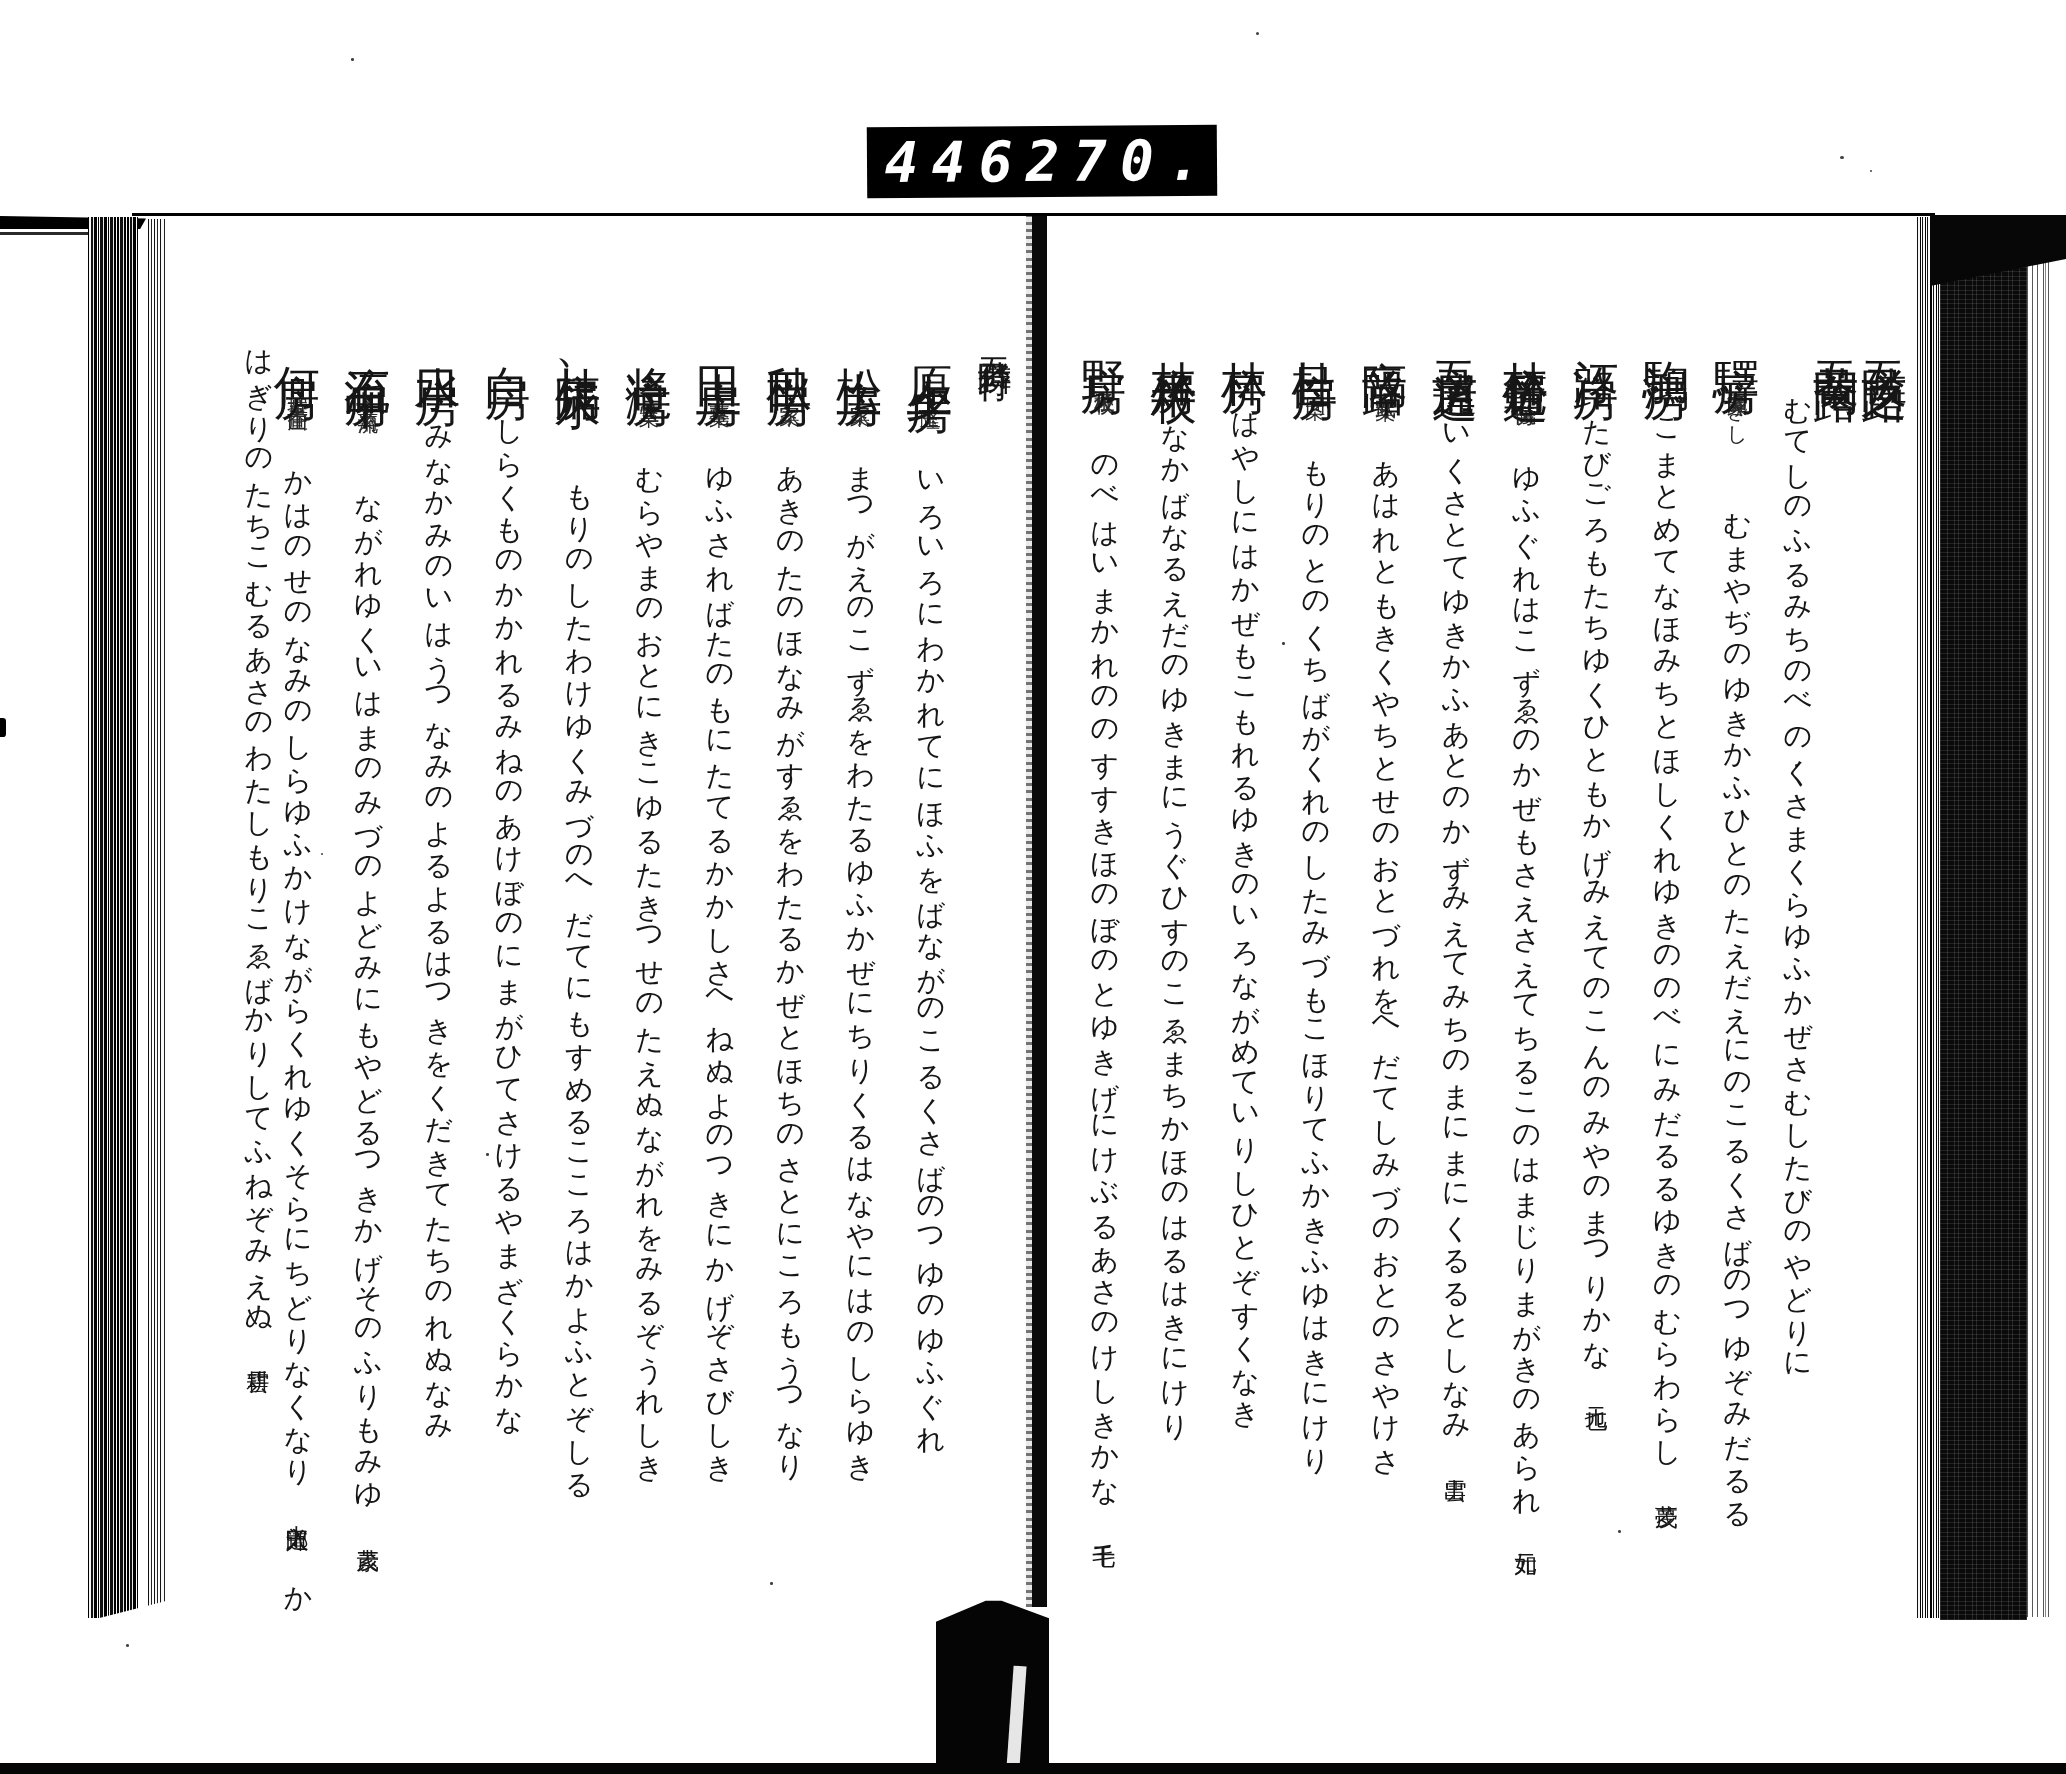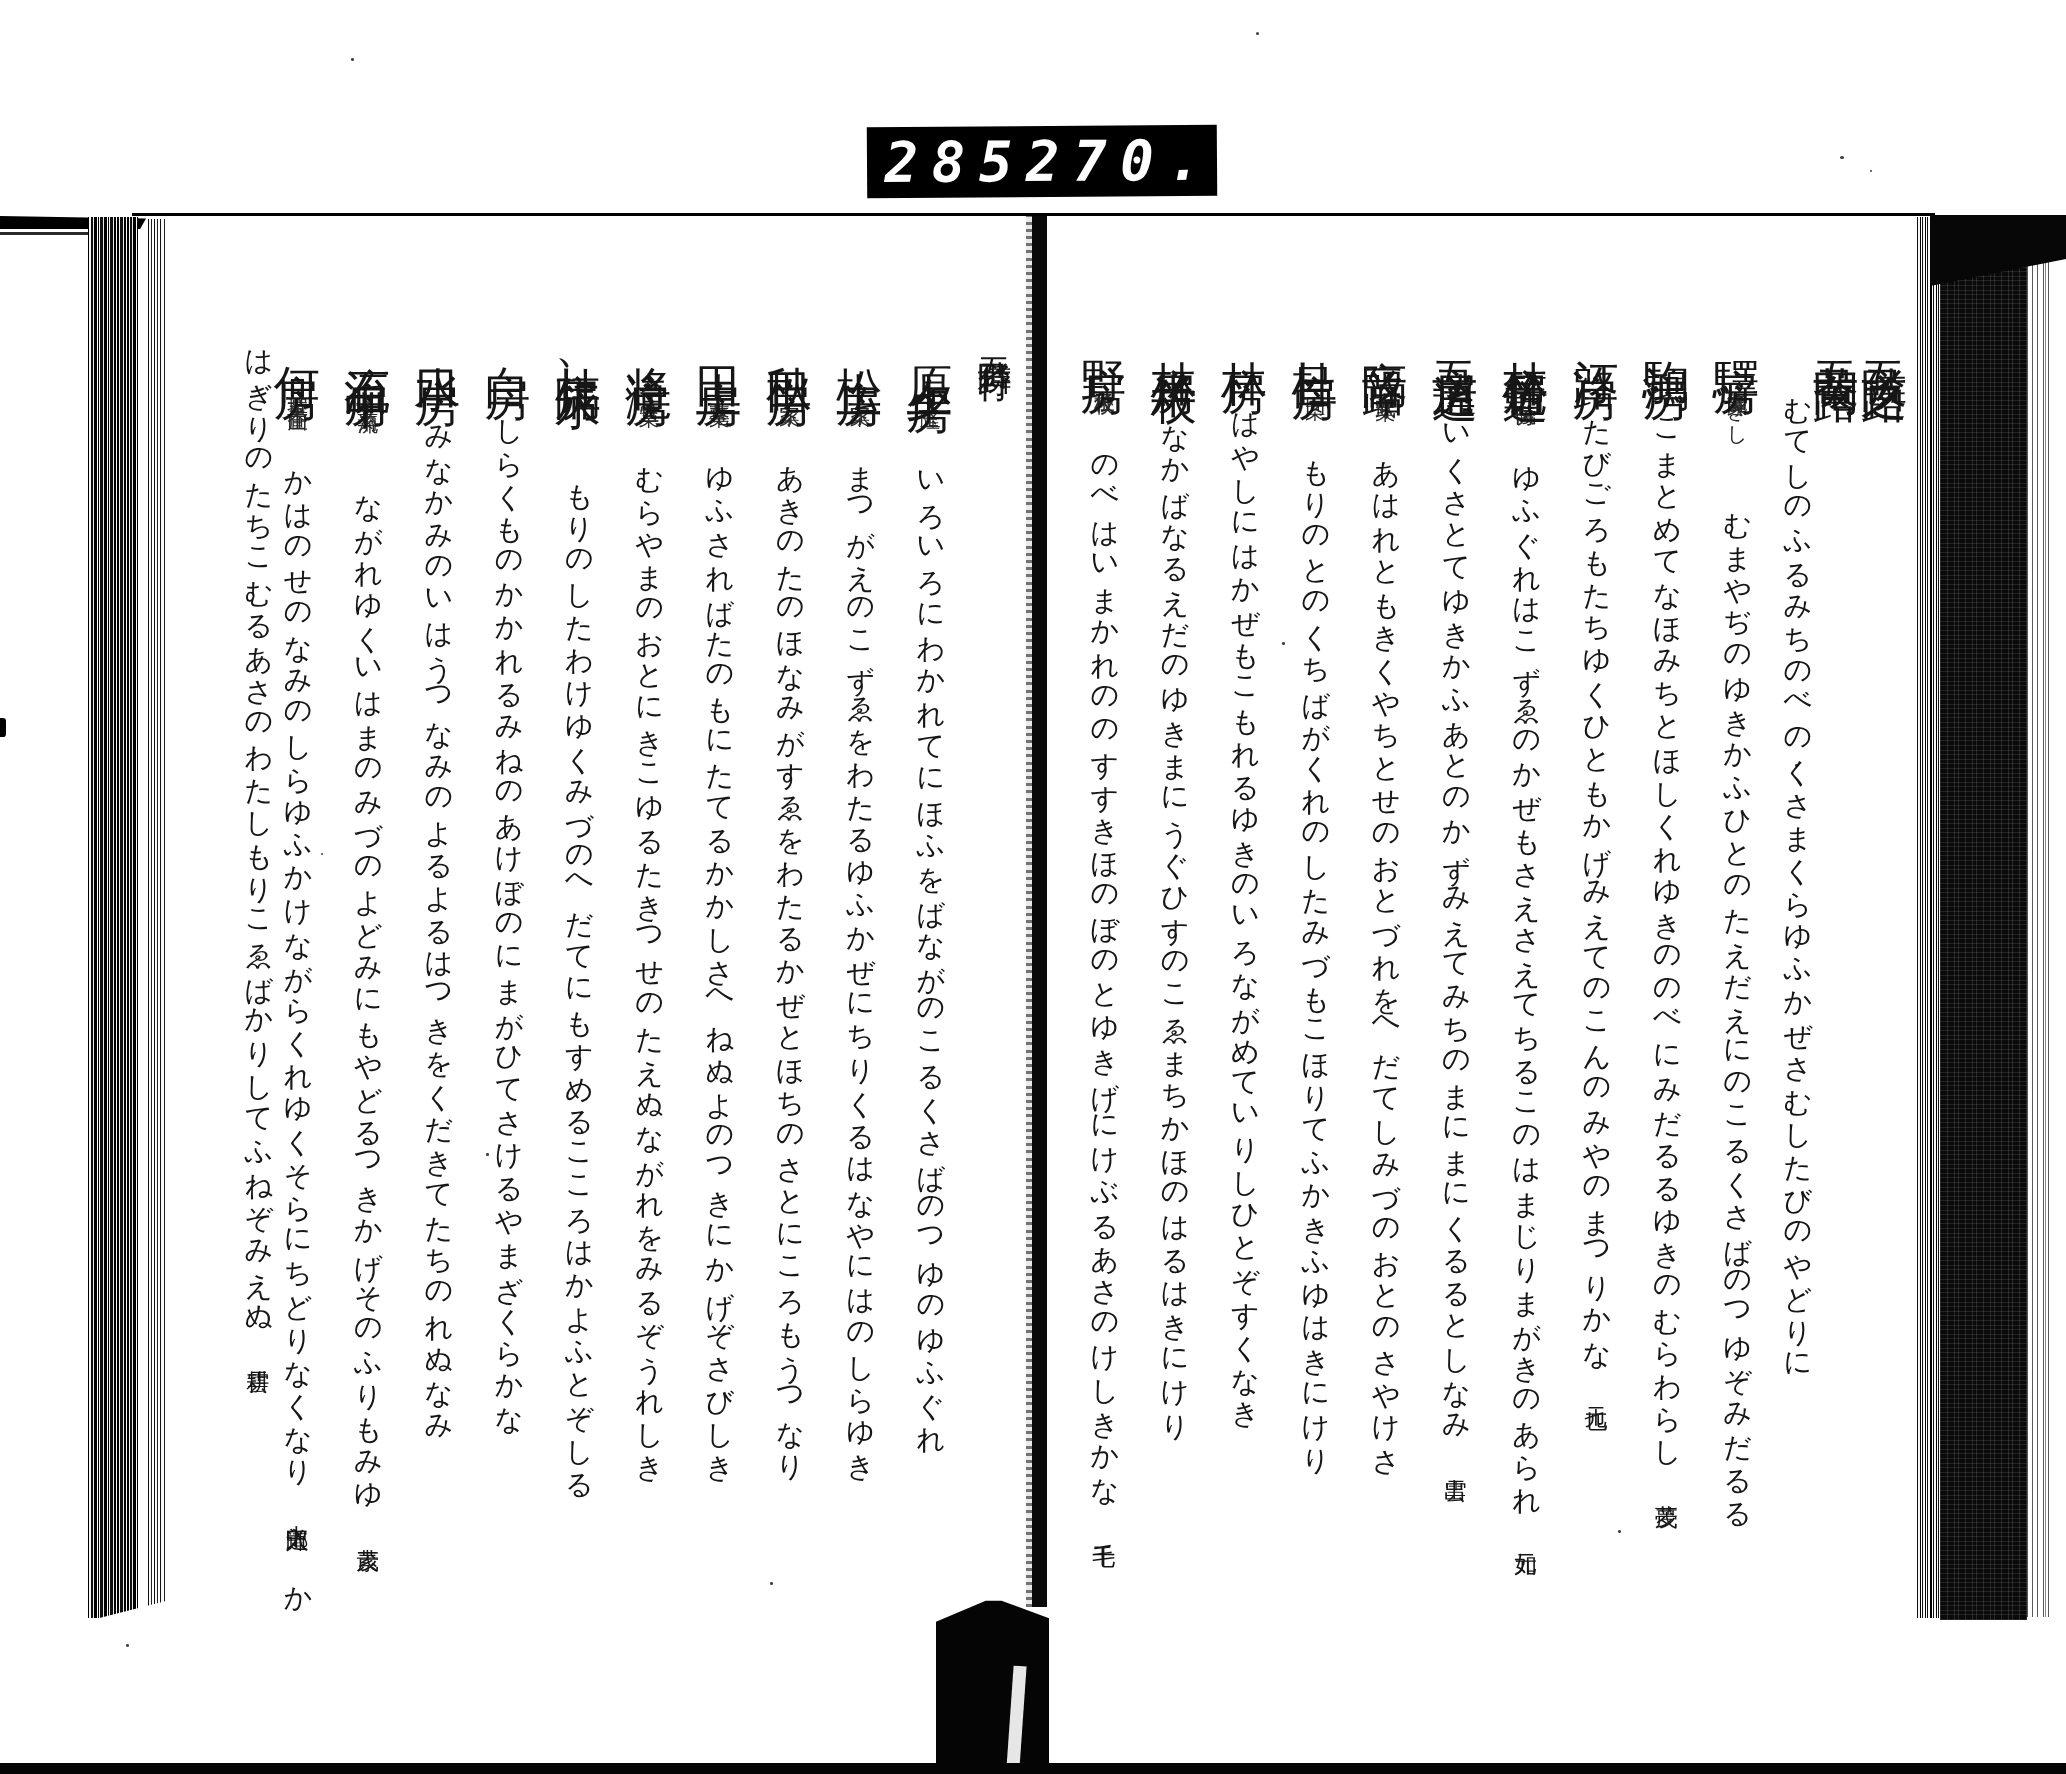--- a/index.html
+++ b/index.html
@@ -66,21 +66,21 @@
   .body{font-size:28px;letter-spacing:1px;margin-inline-start:54px;}
   .attr{font-size:23px;letter-spacing:1px;margin-inline-start:31px;}
   .t2{}
   
   .speck{position:absolute;background:#000;border-radius:50%;opacity:.75;}
 </style>
 </head>
 <body>
 
 <div class="counter">
-  <span>285</span>
+  <span>446</span>
   <span>270.</span>
 </div>
 
 <div class="top-edge-line"></div>
 <div class="topleft-wedge"></div>
 <div class="topleft-dash"></div>
 <div class="left-blob"></div>
 <div class="edge-left-a"></div>
 <div class="edge-left-b"></div>
 <div class="edge-left-taper"></div>

